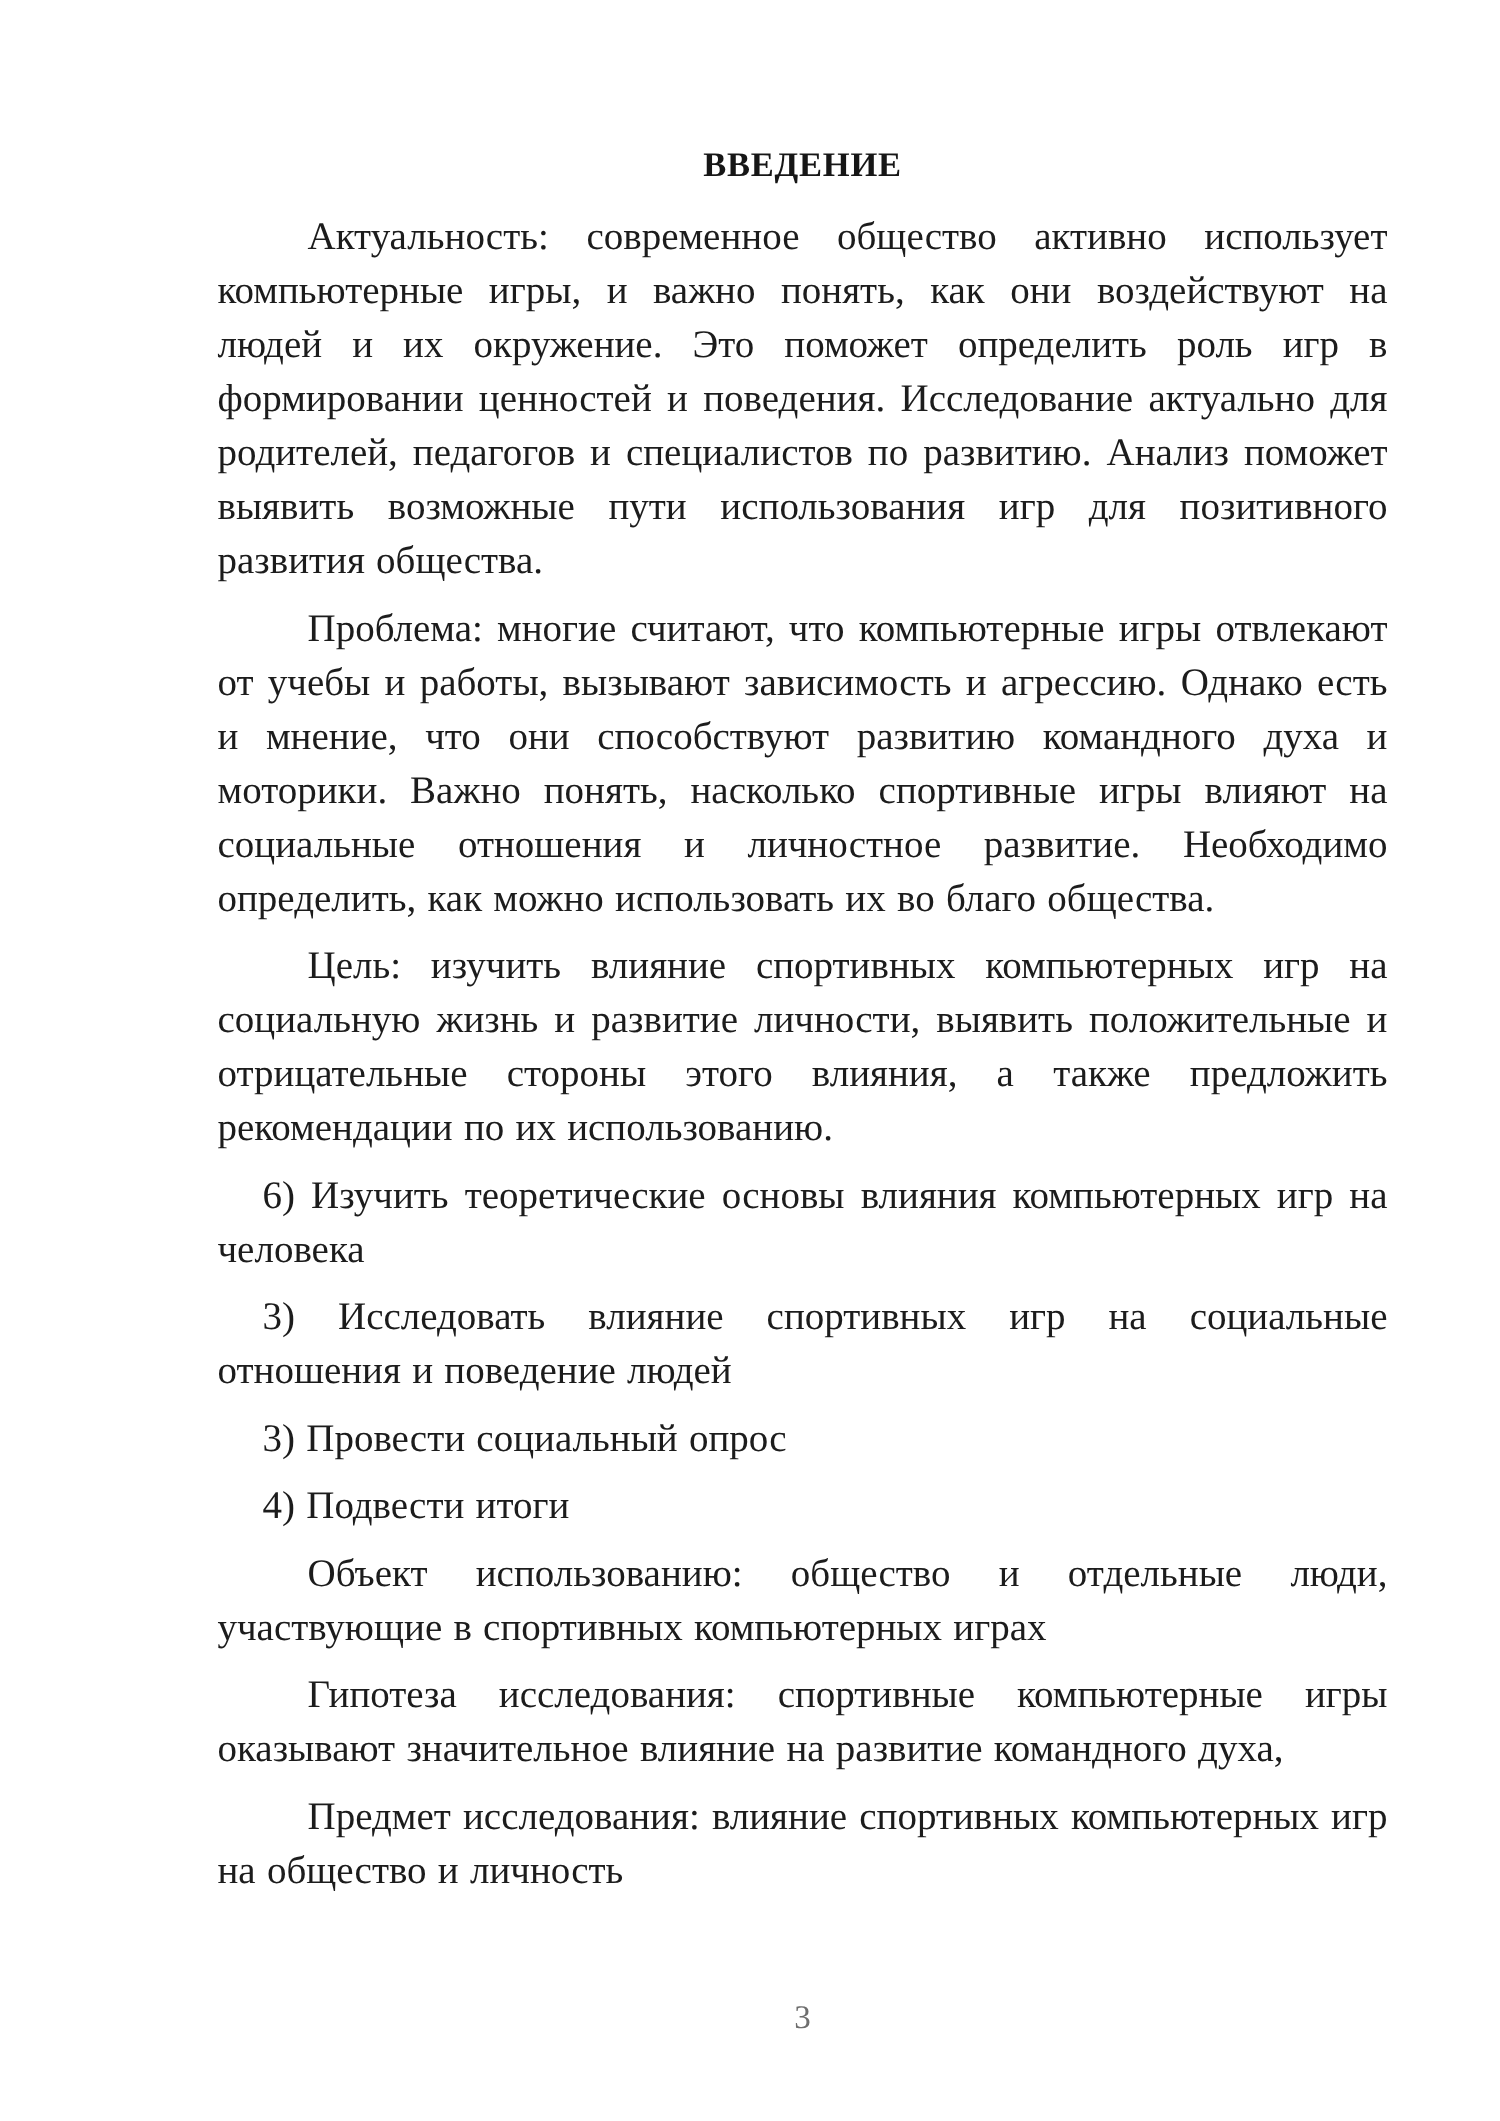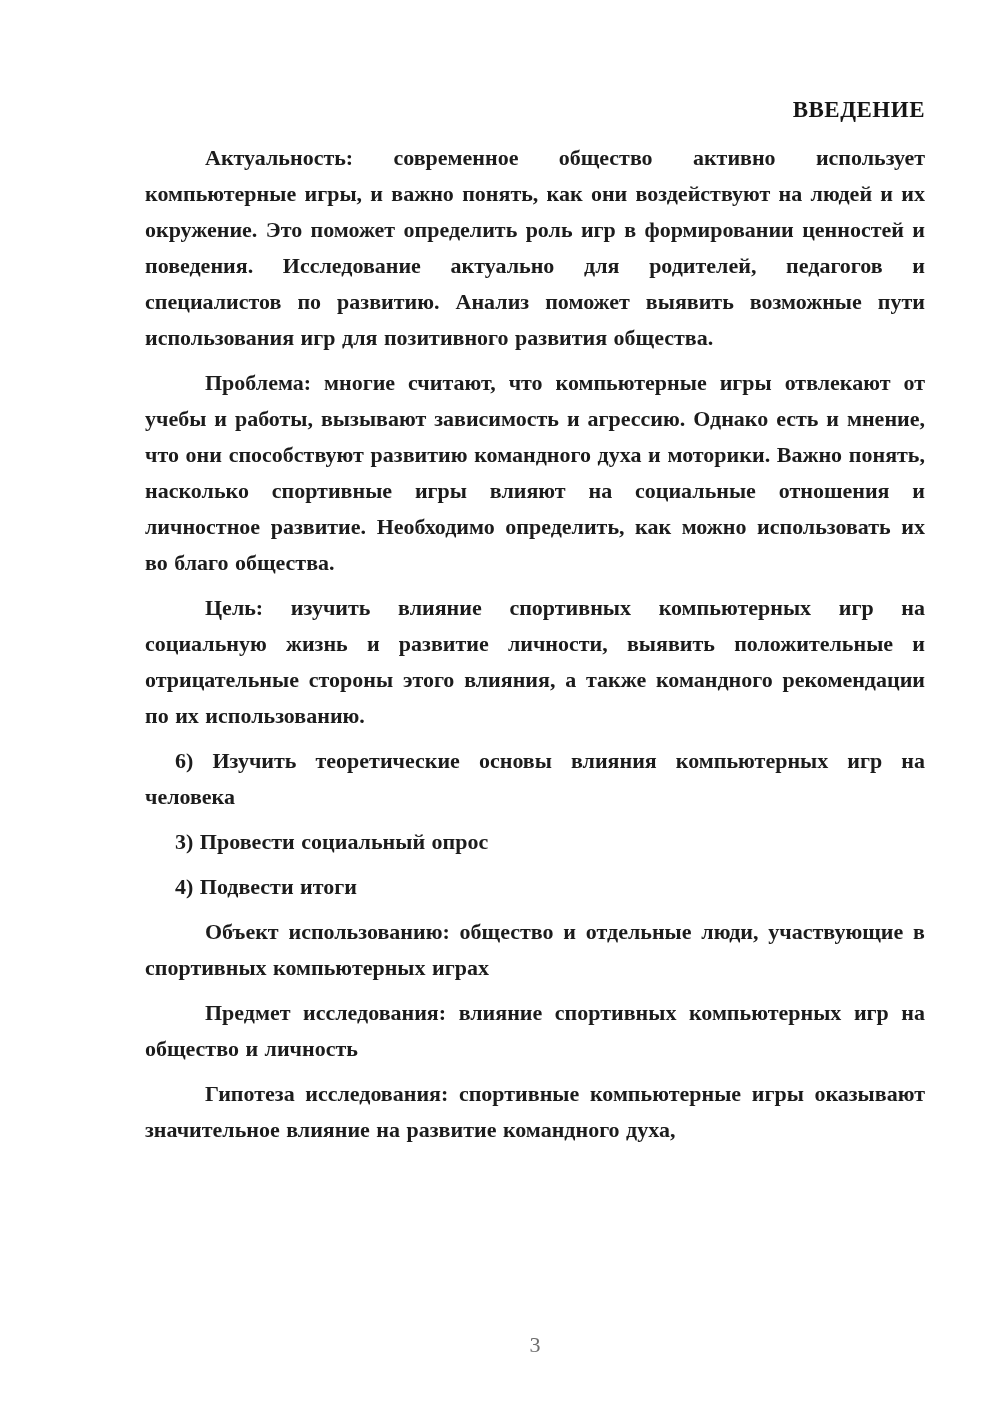--- a/index.html
+++ b/index.html
@@ -25,33 +25,32 @@
   .text-column {
     position: absolute;
     left: 145px;
     top: 92px;
     width: 780px;
   }
   .doc-title {
     font-size: 23px;
     font-weight: 700;
     line-height: 36px;
-    text-align: right;
+    text-align: center;
     margin: 0 0 12px 0;
     letter-spacing: 0.5px;
     color: #161616;
   }
   .para {
-    font-size: 22px;
+    font-size: 26px;
     line-height: 36px;
     margin: 0 0 9px 0;
     text-align: justify;
     text-indent: 60px;
     word-spacing: 1px;
-    font-weight: bold;
   }
   .para.task {
     text-indent: 30px;
   }
   .page-number {
     position: absolute;
     left: 145px;
     top: 1327px;
     width: 780px;
     text-align: center;
@@ -65,33 +64,34 @@
 
 <div class="page">
   <div class="text-column">
 
     <h1 class="doc-title">ВВЕДЕНИЕ</h1>
 
     <p class="para">Актуальность: современное общество активно использует компьютерные игры, и важно понять, как они воздействуют на людей и их окружение. Это поможет определить роль игр в формировании ценностей и поведения. Исследование актуально для родителей, педагогов и специалистов по развитию. Анализ поможет выявить возможные пути использования игр для позитивного развития общества.</p>
 
     <p class="para">Проблема: многие считают, что компьютерные игры отвлекают от учебы и работы, вызывают зависимость и агрессию. Однако есть и мнение, что они способствуют развитию командного духа и моторики. Важно понять, насколько спортивные игры влияют на социальные отношения и личностное развитие. Необходимо определить, как можно использовать их во благо общества.</p>
 
-    <p class="para">Цель: изучить влияние спортивных компьютерных игр на социальную жизнь и развитие личности, выявить положительные и отрицательные стороны этого влияния, а также командного рекомендации по их использованию.</p>
+    <p class="para">Цель: изучить влияние спортивных компьютерных игр на социальную жизнь и развитие личности, выявить положительные и отрицательные стороны этого влияния, а также предложить рекомендации по их использованию.</p>
 
 
     <p class="para task">6) Изучить теоретические основы влияния компьютерных игр на человека</p>
 
 
+    <p class="para task">3) Исследовать влияние спортивных игр на социальные отношения и поведение людей</p>
 
     <p class="para task">3) Провести социальный опрос</p>
 
     <p class="para task">4) Подвести итоги</p>
 
     <p class="para">Объект использованию: общество и отдельные люди, участвующие в спортивных компьютерных играх</p>
 
+    <p class="para">Гипотеза исследования: спортивные компьютерные игры оказывают значительное влияние на развитие командного духа,</p>
+
     <p class="para">Предмет исследования: влияние спортивных компьютерных игр на общество и личность</p>
-
-    <p class="para">Гипотеза исследования: спортивные компьютерные игры оказывают значительное влияние на развитие командного духа,</p>
 
   </div>
 
   <div class="page-number">3</div>
 </div>
 
 </body></html>

